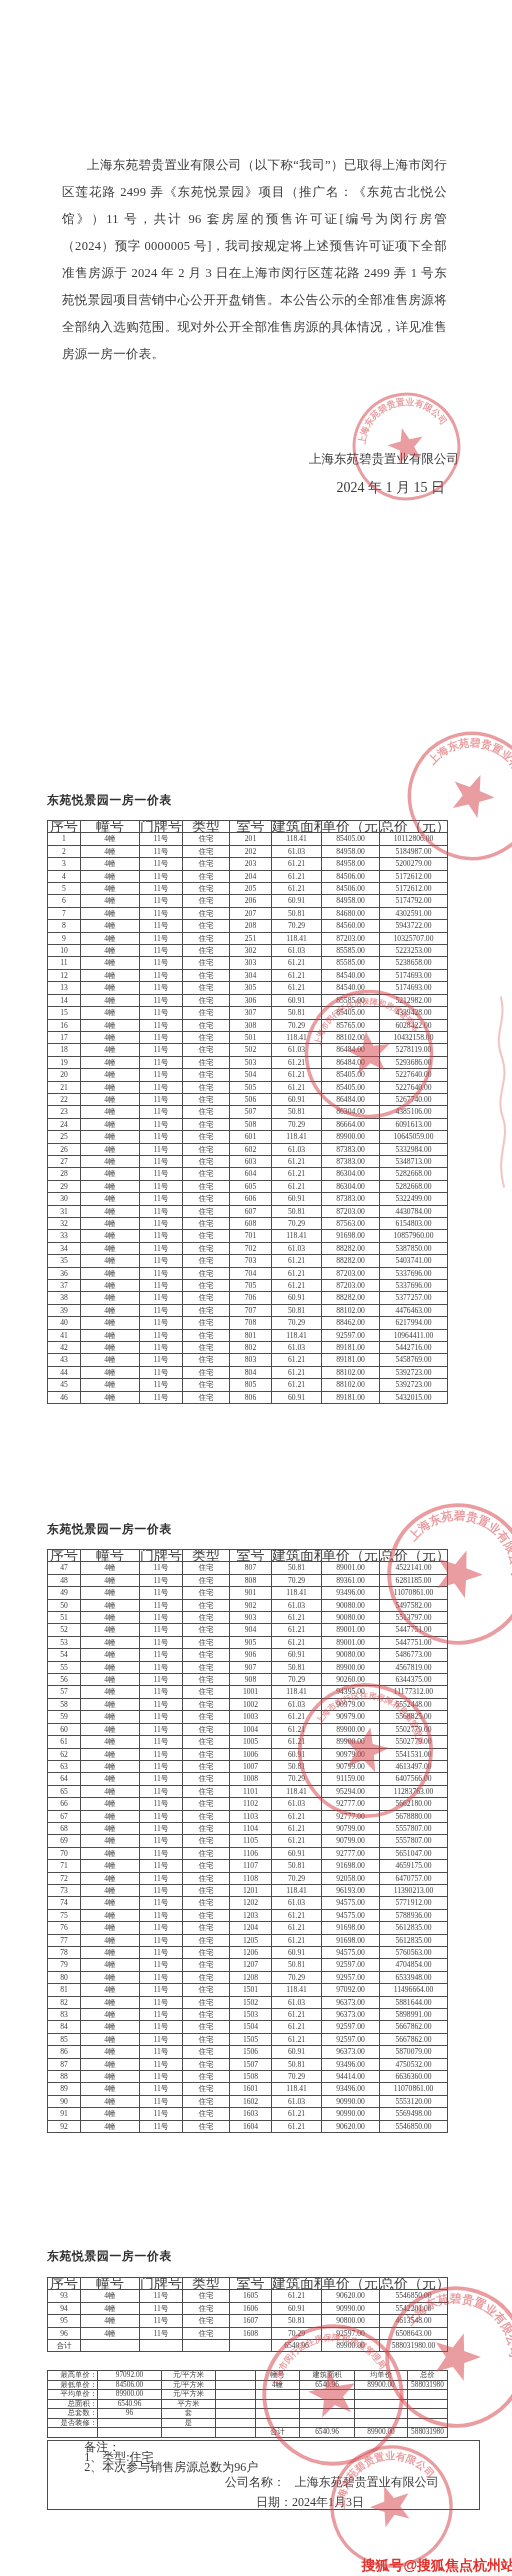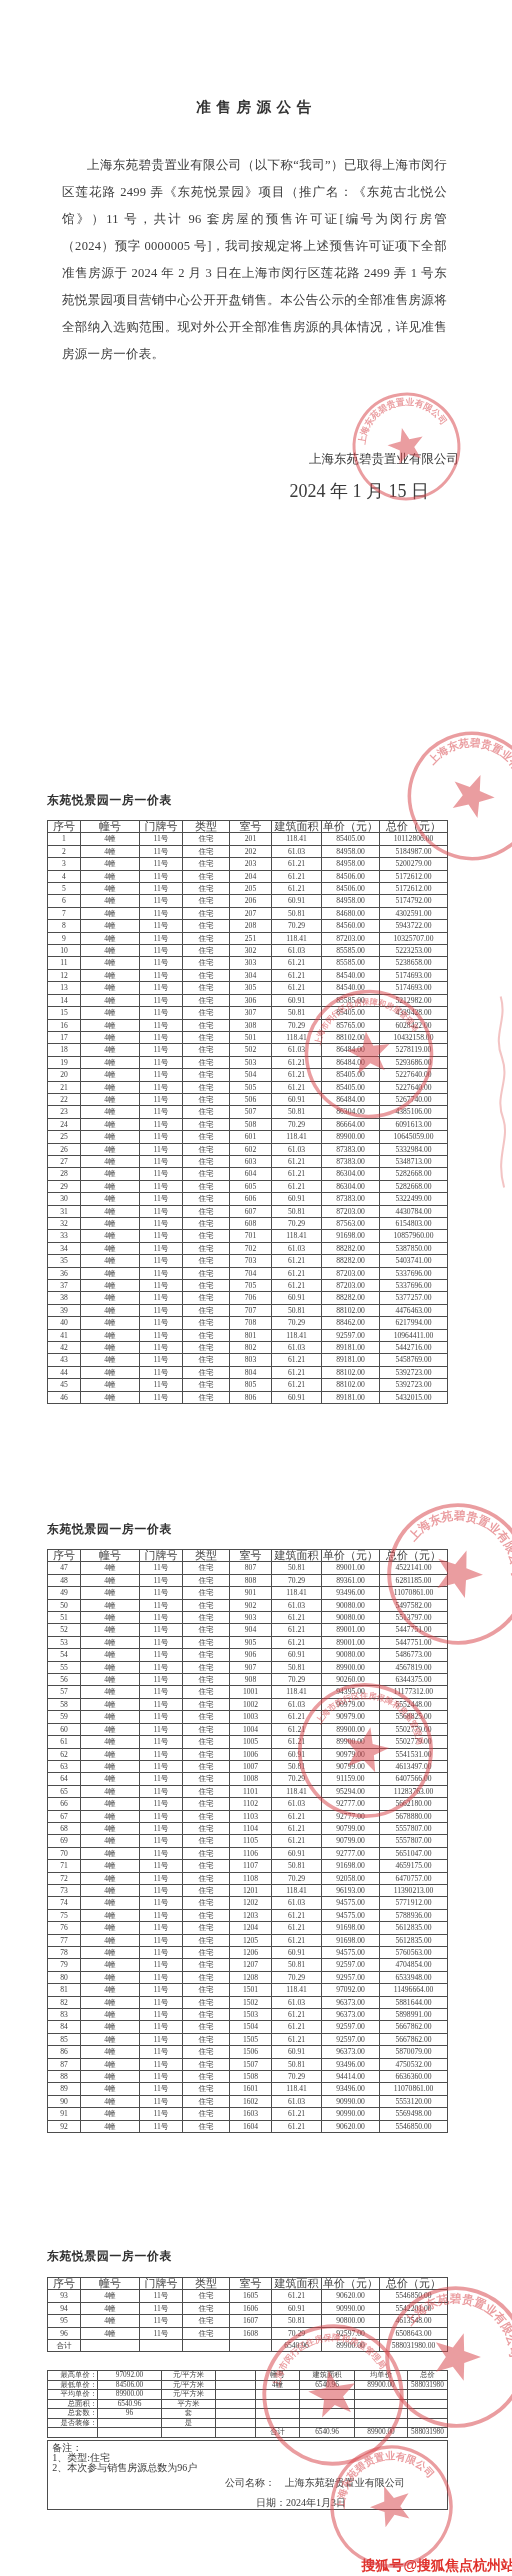--- a/index.html
+++ b/index.html
@@ -3,52 +3,51 @@
 <meta charset="utf-8">
 <style>
   html,body{margin:0;padding:0;background:#fff;}
   .page{position:relative;width:513px;height:2576px;background:#ffffff;overflow:hidden;
         font-family:"Liberation Serif","DejaVu Serif",serif;color:#3b3b3b;}
   .doc-title{position:absolute;top:98px;left:0;width:513px;text-align:center;margin:0;
         font-size:14.6px;font-weight:bold;letter-spacing:5.5px;color:#333;}
   .body-para{position:absolute;top:152px;left:62px;width:385px;margin:0;
         font-size:12.5px;line-height:27px;text-align:justify;text-indent:2em;letter-spacing:0.3px;color:#3a3a3a;}
   .sig-company{position:absolute;top:451px;left:0;right:54px;text-align:right;font-size:12.5px;color:#3a3a3a;}
-  .sig-date{position:absolute;top:479px;left:0;right:84px;text-align:right;font-size:18px;color:#3a3a3a;font-family:Liberation Serif, serif;}
+  .sig-date{position:absolute;top:479px;left:0;right:68px;text-align:right;font-size:14px;color:#3a3a3a;font-family:Liberation Serif, serif;}
   .tbl-title{position:absolute;left:47px;width:401px;margin:0;
         font-size:11.8px;font-weight:bold;letter-spacing:0.7px;color:#2f2f2f;}
   .t1-title{top:793px}.t2-title{top:1522px}.t3-title{top:2249px}
   table.price,table.summary{position:absolute;left:47px;width:401px;border-collapse:collapse;table-layout:fixed;
         font-size:7.6px;color:#404040;}
   table.price th,table.price td,table.summary td{border:0.7px solid #4d4d4d;text-align:center;
         padding:0;line-height:11.4px;height:11.4px;overflow:hidden;white-space:nowrap;}
-  table.price th{font-size:11px;font-weight:normal;}
+  table.price th{font-size:14px;font-weight:normal;}
   .t1{top:820px}.t2{top:1549px}.t3{top:2277px}
   table.summary{top:2370px;font-size:7.3px;}
   table.summary td{line-height:8.5px;height:8.5px;}
   table.summary td:first-child{text-align:right;padding-left:3.5px;}
   .notes{position:absolute;top:2440px;left:47px;width:399px;height:68px;border:0.7px solid #4d4d4d;
-        font-size:10px;line-height:9.7px;color:#3a3a3a;}
+        font-size:12px;line-height:9.7px;color:#3a3a3a;padding-left:32px;}
   .notes-heading{padding:2.1px 0 0 4.2px;}
   .note-item{padding-left:4.2px;}
   .notes-company{position:absolute;left:177px;top:37px;white-space:nowrap;}
   .notes-company span{margin-right:9.7px;margin-top:30px;}
   .notes-date{position:absolute;left:208px;top:57px;white-space:nowrap;}
   .stamp{position:absolute;pointer-events:none;}
   .watermark{position:absolute;right:-2.1px;bottom:1.4px;font-family:"Liberation Sans","DejaVu Sans",sans-serif;
         font-weight:bold;font-size:14px;letter-spacing:0px;color:#e0312b;white-space:nowrap;
         text-shadow:-1px 0 #fff,1px 0 #fff,0 -1px #fff,0 1px #fff,-0.7px -0.7px #fff,0.7px 0.7px #fff,-0.7px 0.7px #fff,0.7px -0.7px #fff;}
   .edge-artifact{position:absolute;left:487px;top:993px;width:24px;height:198px;}
 </style>
 </head>
 <body>
 
 <div class="page">
 
-  <h1 class="doc-title">准售房源公告</h1>
 
   <p class="body-para">上海东苑碧贵置业有限公司（以下称“我司”）已取得上海市闵行区莲花路 2499 弄《东苑悦景园》项目（推广名：《东苑古北悦公馆》）11 号，共计 96 套房屋的预售许可证[编号为闵行房管（2024）预字 0000005 号]，我司按规定将上述预售许可证项下全部准售房源于 2024 年 2 月 3 日在上海市闵行区莲花路 2499 弄 1 号东苑悦景园项目营销中心公开开盘销售。本公告公示的全部准售房源将全部纳入选购范围。现对外公开全部准售房源的具体情况，详见准售房源一房一价表。</p>
 
   <div class="sig-company">上海东苑碧贵置业有限公司</div>
   <div class="sig-date">2024 年 1 月 15 日</div>
 
   <h2 class="tbl-title t1-title">东苑悦景园一房一价表</h2>
   <table class="price t1">
       <colgroup>
         <col style="width:33px">

